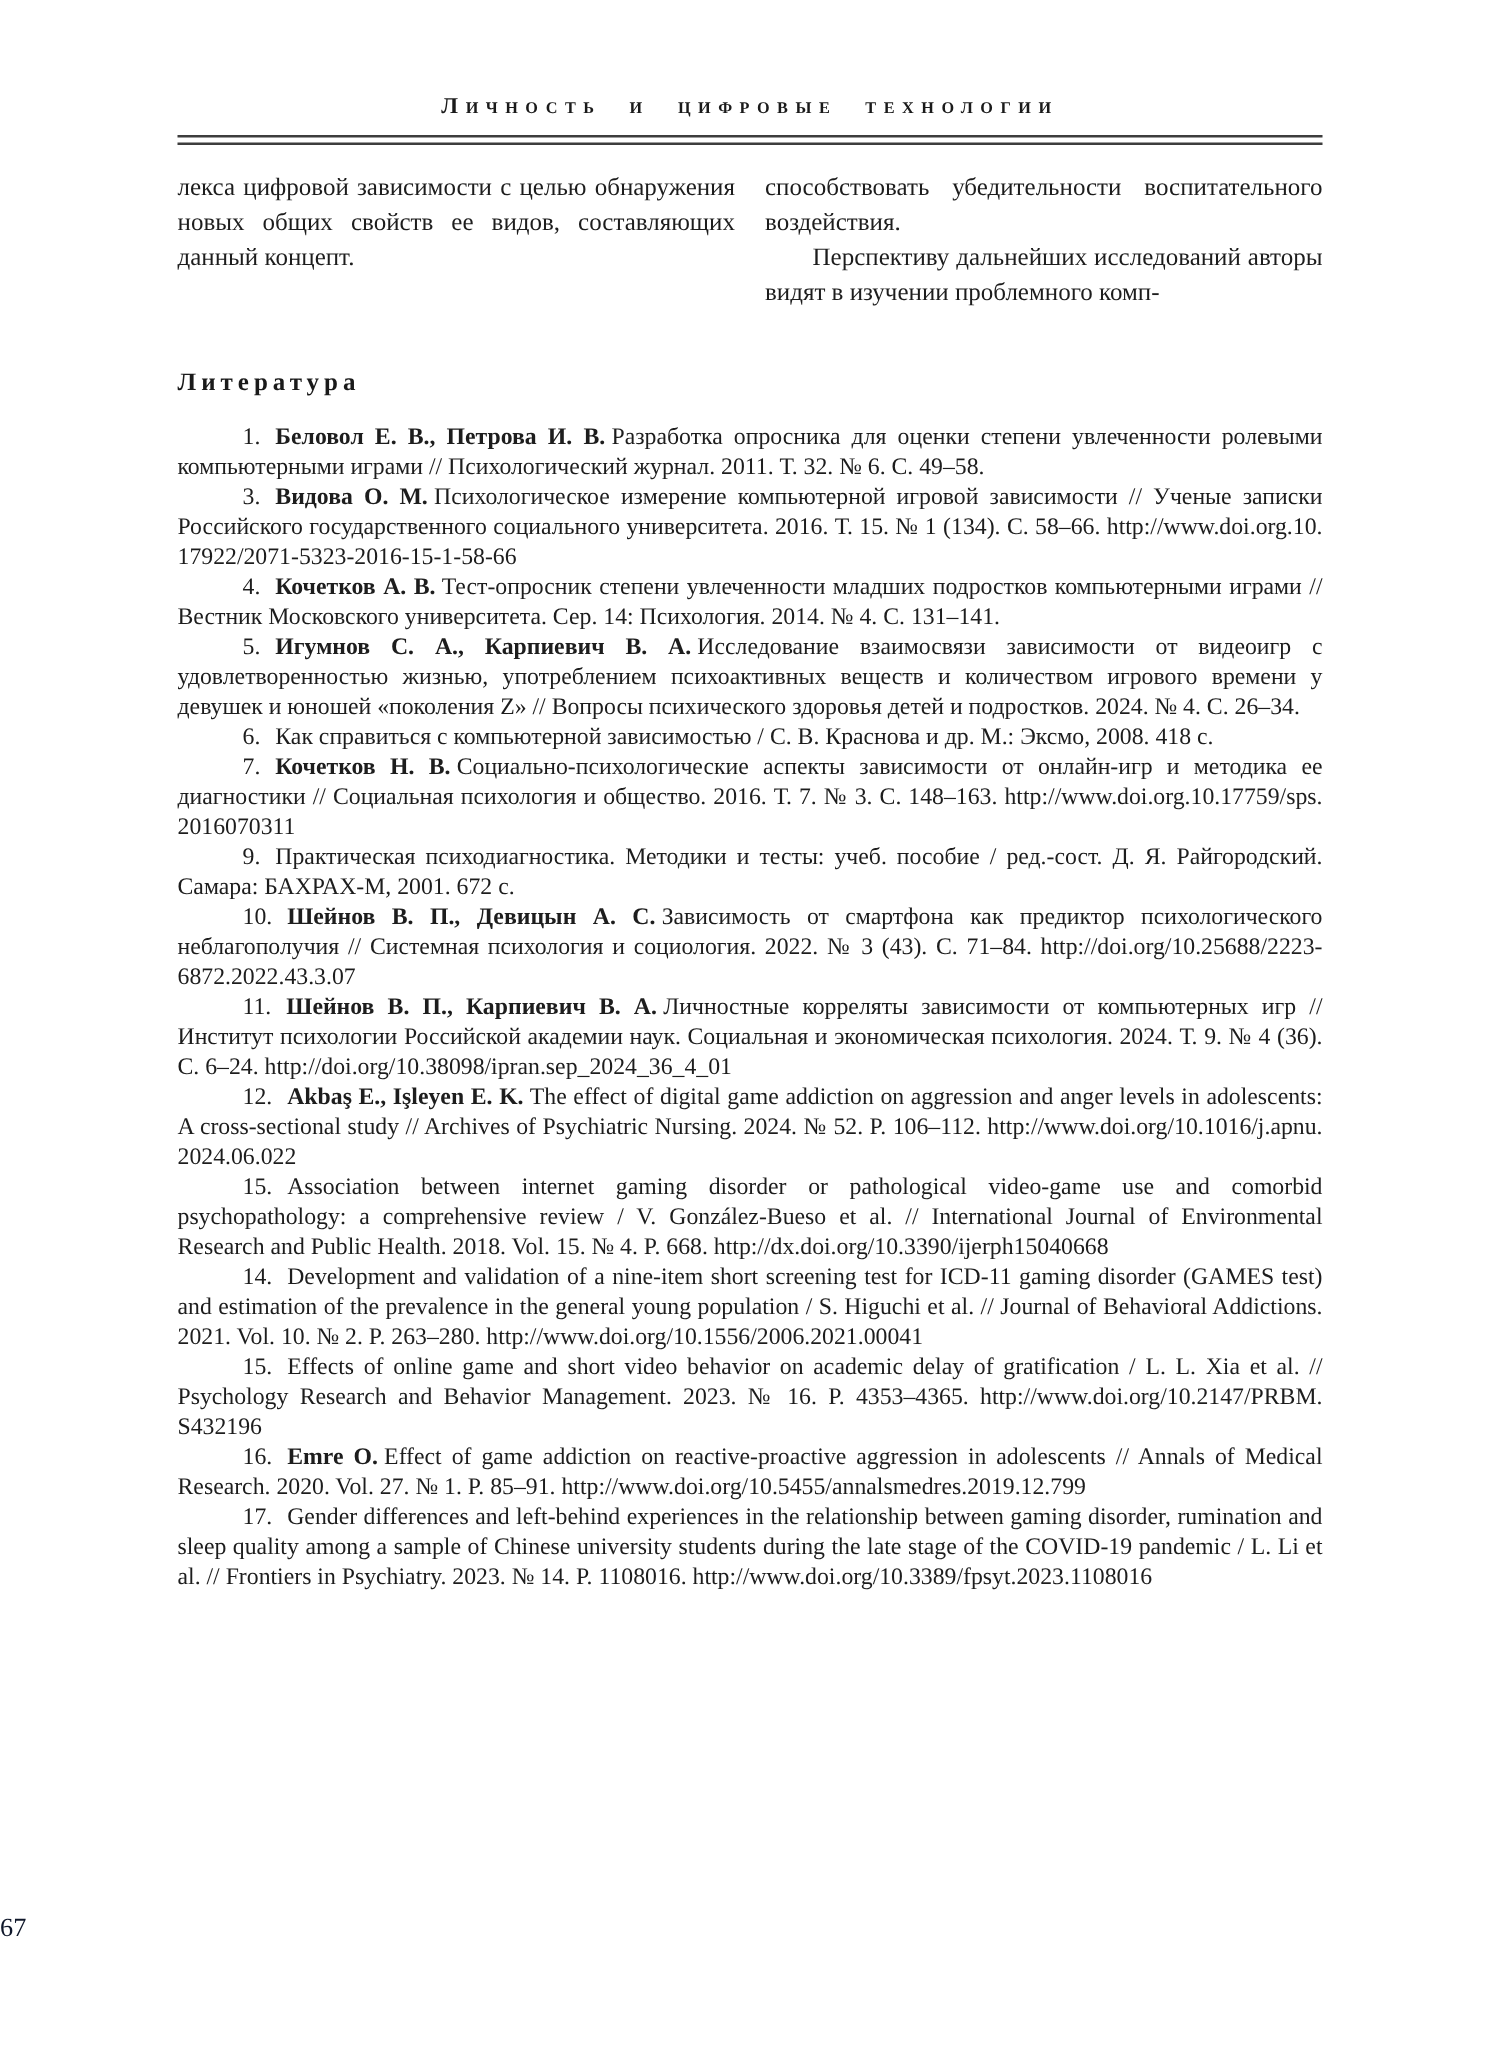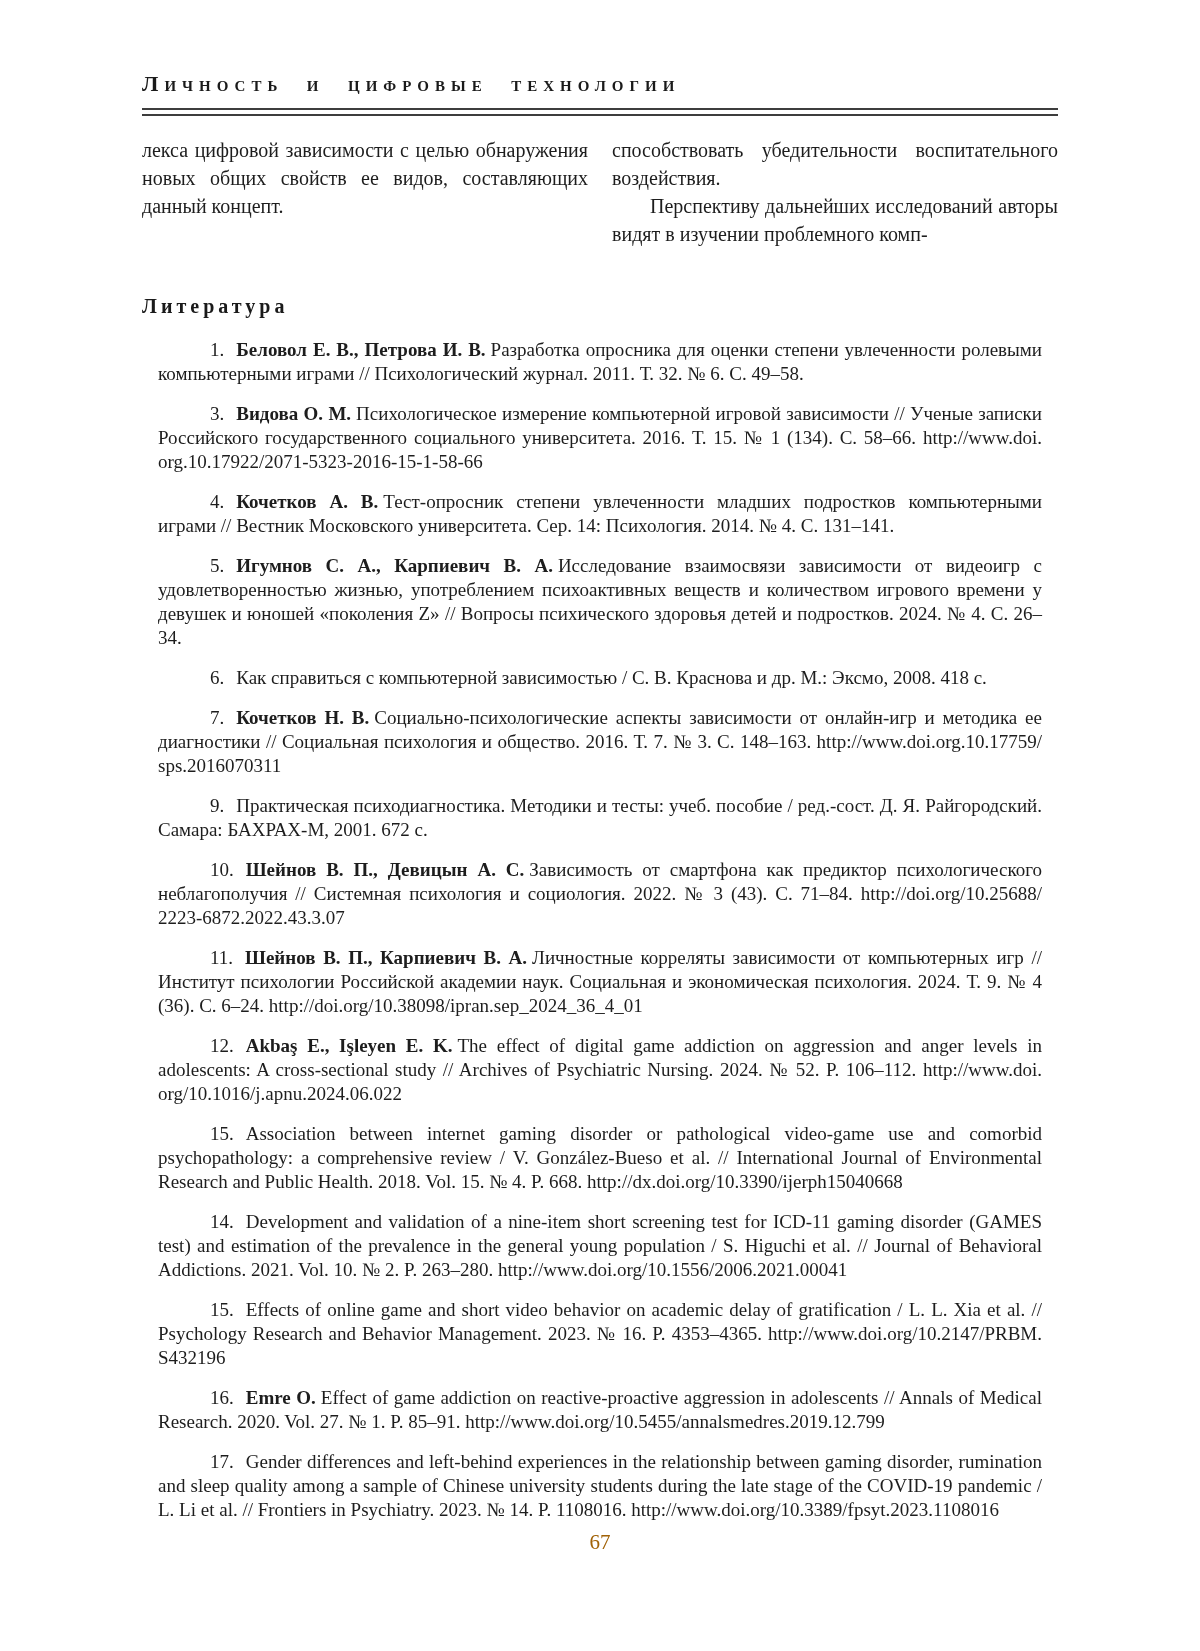--- a/index.html
+++ b/index.html
@@ -16,22 +16,23 @@
     color: #1d1d1d;
     font-family: "Liberation Serif", "DejaVu Serif", serif;
     box-sizing: border-box;
     overflow: hidden;
   }
   .content {
     margin: 0 142px;
     padding-top: 72px;
   }
   .journal-title {
+    text-align: center;
     font-weight: 700;
-    font-size: 22px;
+    font-size: 18px;
     line-height: 24px;
     font-variant: small-caps;
     letter-spacing: 6px;
     word-spacing: 12px;
     color: #1a1a1a;
   }
   .double-rule {
     margin-top: 12px;
     height: 4px;
     border-top: 2px solid #3d3d3d;
@@ -57,42 +58,42 @@
     letter-spacing: 4px;
     color: #1a1a1a;
   }
   .refs {
     margin-top: 20px;
     font-size: 19px;
     line-height: 24px;
     text-align: justify;
   }
   .ref {
-    margin: 16px;
+    margin: 0;
     text-indent: 26px;
   }
   .ref-num {
     display: inline-block;
     min-width: 24px;
     text-align: right;
     margin-right: 12px;
   }
   .ref-authors {
     font-weight: 700;
     margin-right: 5px;
   }
   .ref-authors:empty { display: none; }
   .page-number {
     position: absolute;
     left: 0;
     bottom: 96px;
     width: 100%;
-    text-align: center;
+    text-align: left;
     font-size: 21px;
-    color: #a16207;
+    color: #0f172a;
   }
 </style>
 </head>
 <body>
 
 <div class="page">
   <div class="content">
 
     <div class="journal-title">Личность и цифровые технологии</div>
     <div class="double-rule"></div>

